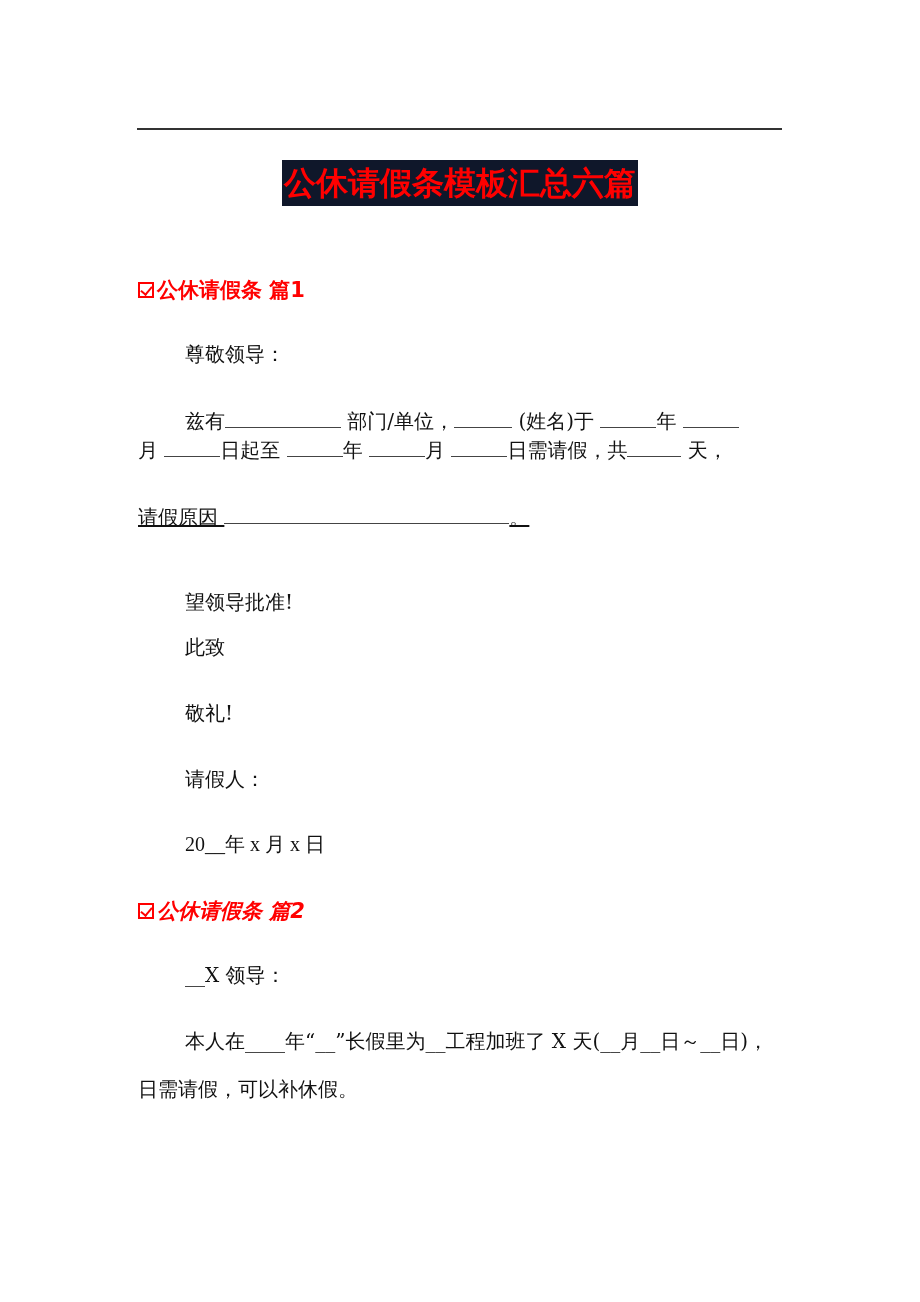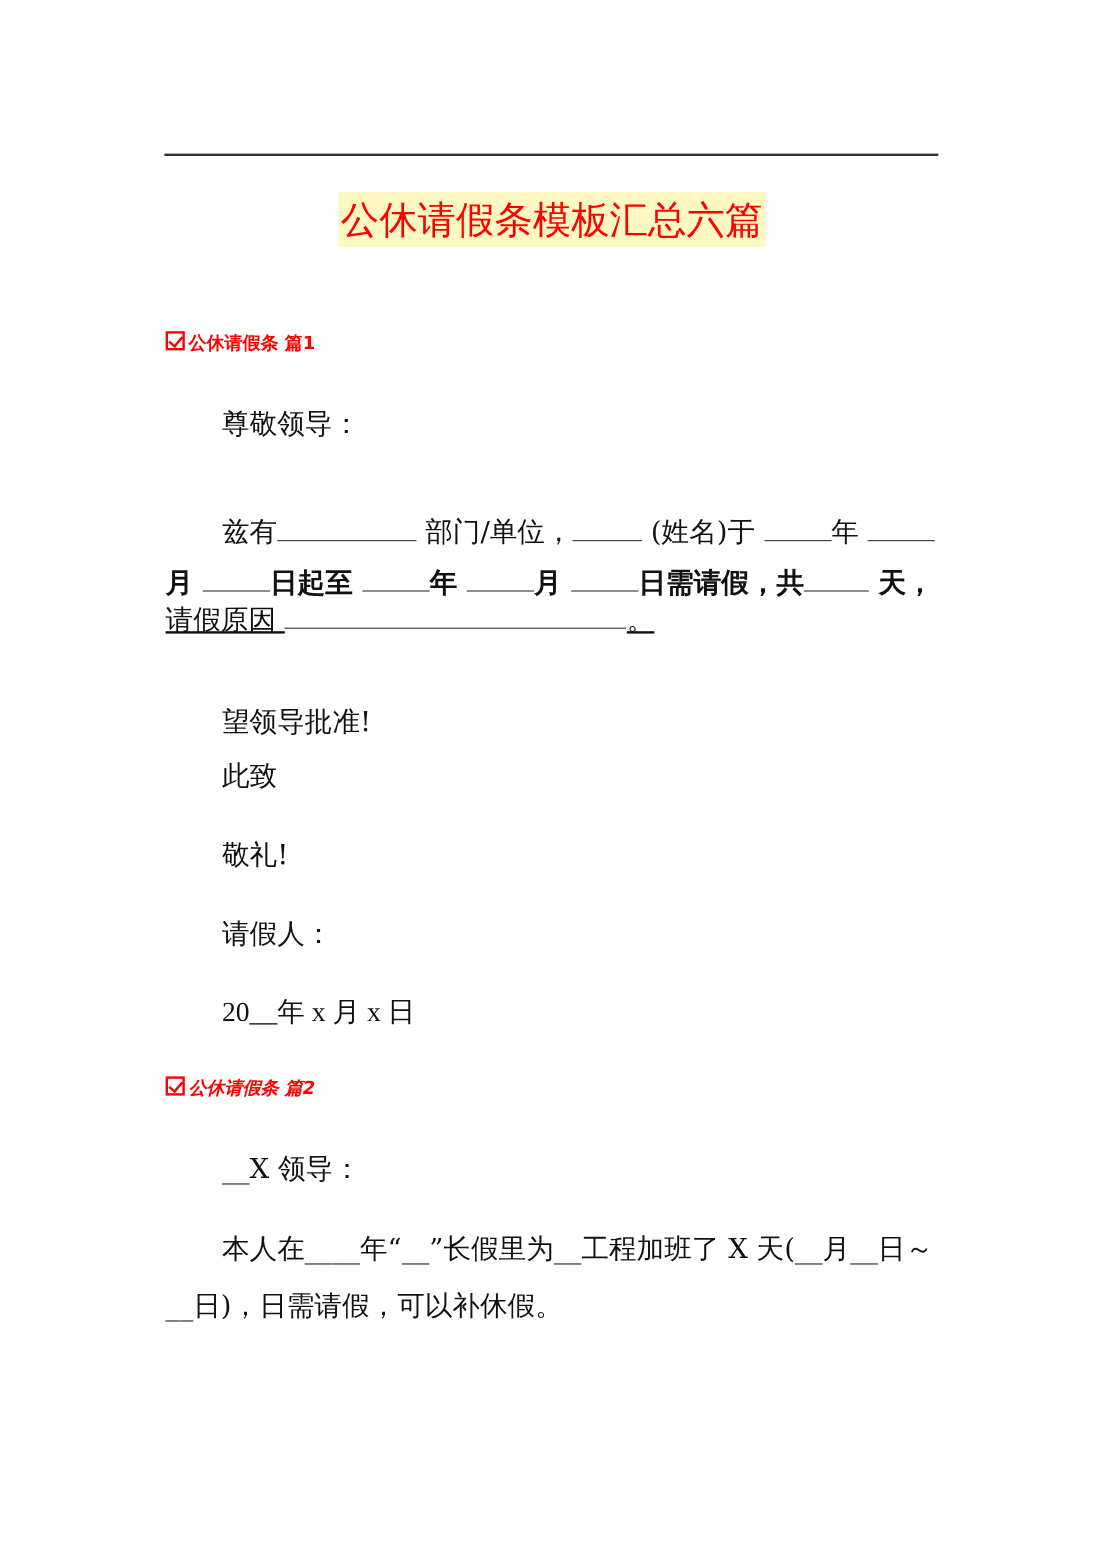--- a/index.html
+++ b/index.html
@@ -1,52 +1,52 @@
 <!DOCTYPE html>
 <html><head>
 <meta charset="utf-8">
 <style>
   html, body { margin: 0; padding: 0; background: #ffffff; }
   body { width: 920px; height: 1302px; position: relative; overflow: hidden;
          font-family: "DejaVu Serif", "Liberation Serif", serif; color: #111; }
   .rule { position: absolute; left: 137px; top: 128px; width: 645px; height: 0;
           border-top: 2px solid #333; }
   .title-wrap { position: absolute; left: 0; top: 160px; width: 920px; text-align: center; }
-  .title { display: inline-block; background: #fef9c3; color: #ff0000;
+  .title { display: inline-block; background: #0f172a; color: #ff0000;
            font-family: "DejaVu Sans", "Liberation Sans", sans-serif;
-           font-size: 32px; line-height: 46px; padding: 0 2px; letter-spacing: 0px; }
+           font-size: 32px; line-height: 46px; padding: 0 2px; letter-spacing: 0px; font-weight: bold; }
   .heading { position: absolute; left: 138px; color: #ff0000; font-weight: bold;
-             font-family: "DejaVu Sans", "Liberation Sans", sans-serif; font-size: 15px; }
+             font-family: "DejaVu Sans", "Liberation Sans", sans-serif; font-size: 21px; }
   .heading .chk { display: inline-block; width: 16px; height: 16px; border: 2px solid #ff0000;
                   position: relative; vertical-align: -1px; margin-right: 3px; box-sizing: border-box; }
   .heading .chk::after { content: ""; position: absolute; left: 3px; top: 0px; width: 5px; height: 9px;
                          border-right: 2px solid #ff0000; border-bottom: 2px solid #ff0000; transform: rotate(40deg); }
-  .p { position: absolute; left: 138px; width: 645px; font-size: 23px; line-height: 48px; }
+  .p { position: absolute; left: 138px; width: 645px; font-size: 20px; line-height: 48px; }
   .indent { text-indent: 47px; }
   .blank { display: inline-block; border-bottom: 1px solid #444; height: 18px; vertical-align: baseline; }
 </style>
 </head>
 <body>
 
 <div class="rule"></div>
 
 <div class="title-wrap">
   <span class="title">公休请假条模板汇总六篇</span>
 </div>
 
 <div class="heading" style="top:276px;">
   <span class="chk"></span><span>公休请假条</span>&nbsp;<span>篇1</span>
 </div>
 
 <div class="p indent" style="top:330px;">尊敬领导：</div>
 
-<div class="p indent" style="top:420px;">
+<div class="p indent" style="top:397px;">
   <span>兹有</span><span class="blank" style="width:116px"></span>&nbsp;<span>部门/单位，</span><span class="blank" style="width:58px"></span>&nbsp;<span>(姓名)于</span>&nbsp;<span class="blank" style="width:56px"></span><span>年</span>&nbsp;<span class="blank" style="width:56px"></span>
 </div>
-<div class="p" style="top:462px;font-weight:bold;">
+<div class="p" style="top:426px;">
   <span>月</span>&nbsp;<span class="blank" style="width:56px"></span><span>日起至</span>&nbsp;<span class="blank" style="width:56px"></span><span>年</span>&nbsp;<span class="blank" style="width:56px"></span><span>月</span>&nbsp;<span class="blank" style="width:56px"></span><span>日需请假，共</span><span class="blank" style="width:54px"></span>&nbsp;<span>天，</span>
 </div>
 <div class="p" style="top:493px;text-decoration:underline;">
   <span>请假原因</span>&nbsp;<span class="blank" style="width:285px"></span><span>。</span>
 </div>
 
 <div class="p indent" style="top:578px;">望领导批准!</div>
 <div class="p indent" style="top:623px;">此致</div>
 <div class="p indent" style="top:689px;">敬礼!</div>
 <div class="p indent" style="top:755px;font-family:Liberation Serif, serif;">请假人：</div>

